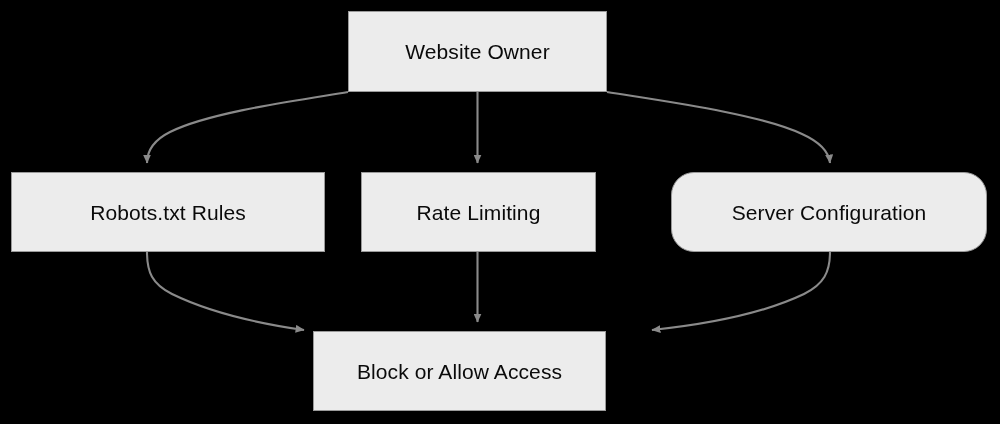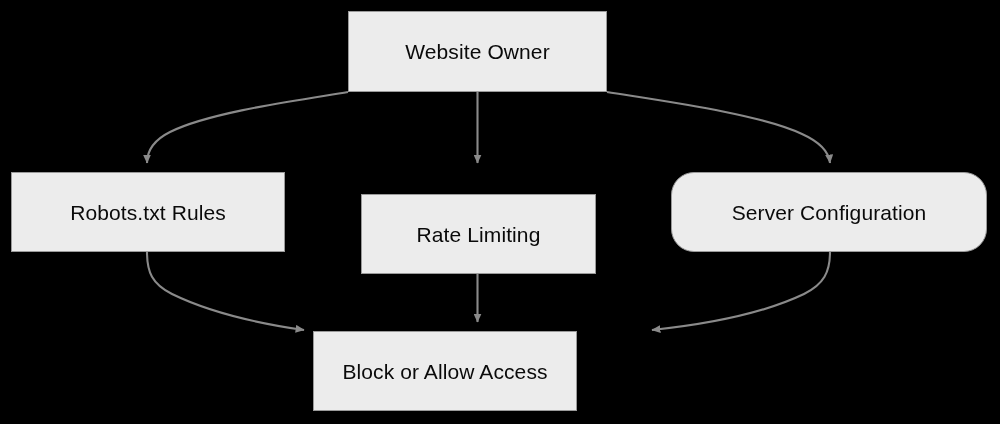--- a/index.html
+++ b/index.html
@@ -67,29 +67,29 @@
       <path d="M 477.5 252 L 477.5 322" marker-end="url(#arrowhead)"></path>
 
       <path d="M 830 252 C 830 272, 824 284, 804 294 C 760 315, 700 325, 652 330" marker-end="url(#arrowhead)"></path>
     </g>
   </svg>
 
   <div class="node" style="left:348px; top:11px; width:259px; height:81px;">
     <span class="node-label">Website Owner</span>
   </div>
 
-  <div class="node" style="left:11px; top:172px; width:274px; height:80px;">
+  <div class="node" style="left:11px; top:172px; width:314px; height:80px;">
     <span class="node-label">Robots.txt Rules</span>
   </div>
 
-  <div class="node" style="left:361px; top:172px; width:235px; height:80px;margin-top:22px;">
+  <div class="node" style="left:361px; top:172px; width:235px; height:80px;">
     <span class="node-label">Rate Limiting</span>
   </div>
 
   <div class="node" style="left:671px; top:172px; width:316px; height:80px;border-radius:23px;">
     <span class="node-label">Server Configuration</span>
   </div>
 
-  <div class="node" style="left:313px; top:331px; width:264px; height:80px;">
+  <div class="node" style="left:313px; top:331px; width:293px; height:80px;">
     <span class="node-label">Block or Allow Access</span>
   </div>
 
 </div>
 
 </body></html>

